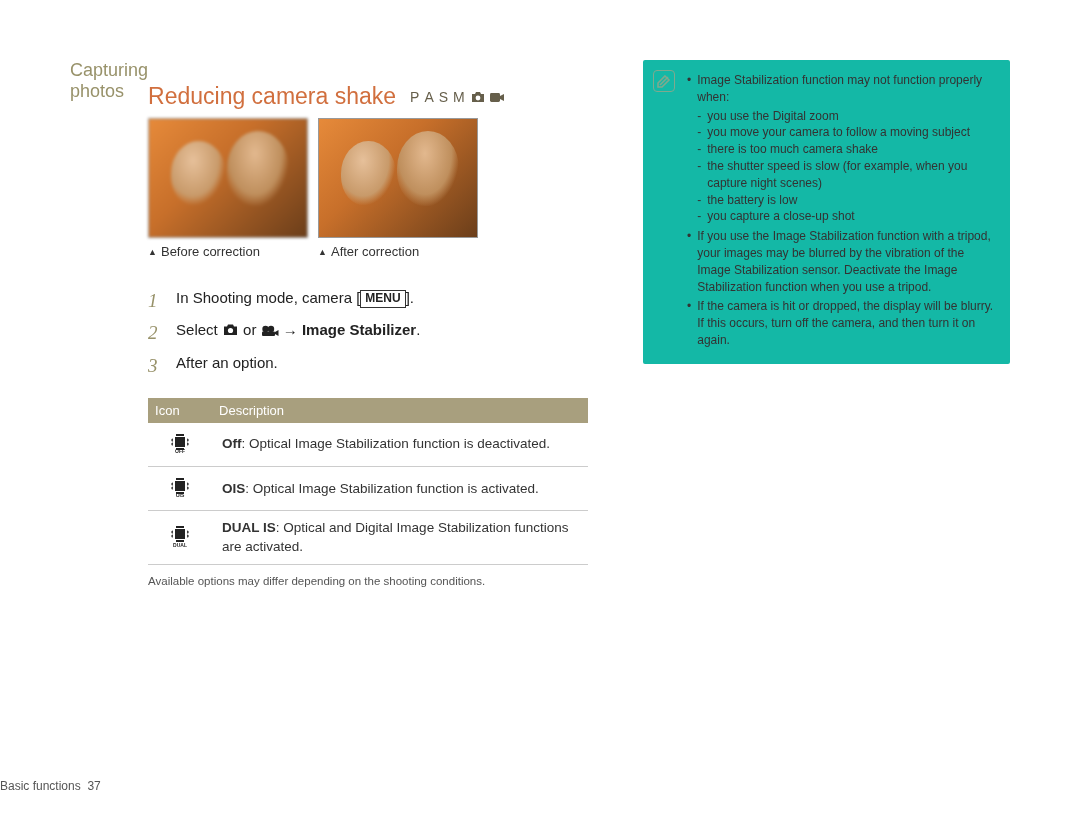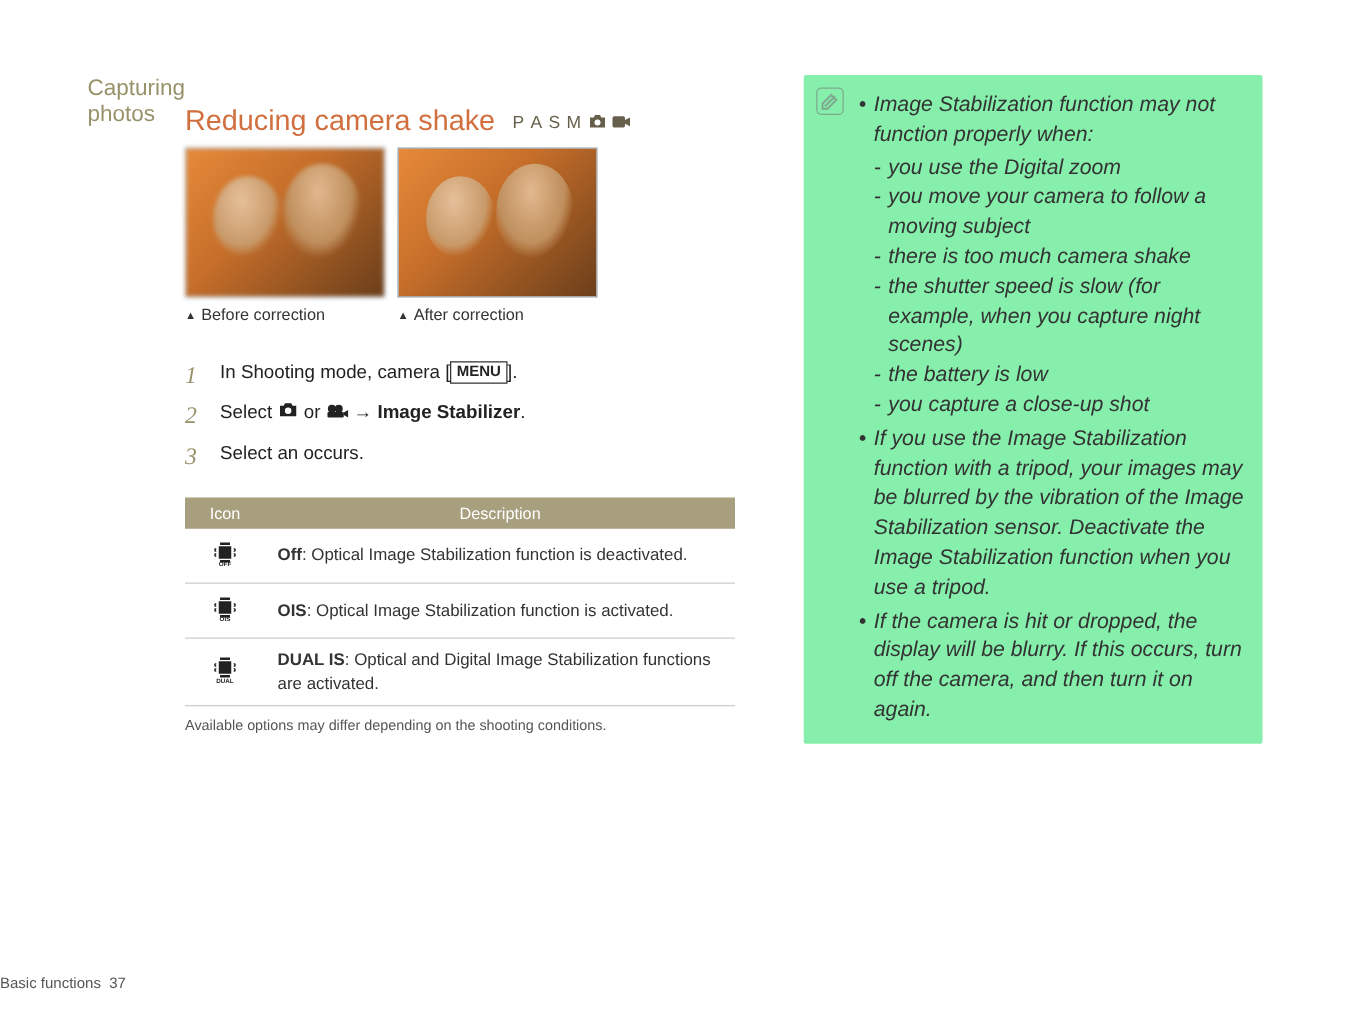--- a/index.html
+++ b/index.html
@@ -121,48 +121,47 @@
   .opt-table {
     width: 100%;
     border-collapse: collapse;
     font-size: 13.5px;
     margin-bottom: 10px;
   }
   .opt-table th {
     background: #a89f7e;
     color: #fff;
     font-weight: 400;
-    text-align: center;
+    text-align: left;
     padding: 5px 7px;
     font-size: 13px;
   }
   .opt-table th:first-child { width: 64px; }
   .opt-table td {
     border-bottom: 1px solid #ccc;
     padding: 8px 10px;
     vertical-align: middle;
     color: #333;
     line-height: 1.35;
   }
   .opt-table td:first-child { text-align: center; }
   .opt-table .bold { font-weight: bold; }
   .footnote {
     font-size: 11.5px;
     color: #555;
     margin-top: 4px;
   }
   .note-box {
-    background: #86efac;
+    background: #14b8a6;
     border-radius: 2px;
     padding: 12px 14px 12px 44px;
-    font-size: 17px;
+    font-size: 12px;
     color: #333;
     line-height: 1.4;
     position: relative;
-    font-style: italic;
   }
   .note-icon {
     position: absolute;
     left: 10px; top: 10px;
     width: 22px; height: 22px;
     border: 1.5px solid #7fa98e;
     border-radius: 4px;
     display:flex; align-items:center; justify-content:center;
   }
   .note-icon svg { display:block; }
@@ -257,21 +256,21 @@
                 </svg></span><span> or </span><span class="video-icon"><svg width="18" height="12" viewBox="0 0 18 12">
                   <circle cx="4.5" cy="4" r="3.2" fill="#222"></circle>
                   <circle cx="10" cy="4" r="3.2" fill="#222"></circle>
                   <rect x="1" y="6.5" width="13" height="4.5" rx="1" fill="#222"></rect>
                   <path d="M14 7l3.5-2v6l-3.5-2z" fill="#222"></path>
                 </svg></span><span> → </span><span class="strong">Image Stabilizer</span><span>.</span>
           </span>
         </li>
         <li>
           <span class="step-num">3</span>
-          <span>Select an occurs.</span>
+          <span>After an option.</span>
         </li>
       </ol>
 
       <table class="opt-table">
         <thead>
           <tr>
             <th>Icon</th>
             <th>Description</th>
           </tr>
         </thead>

